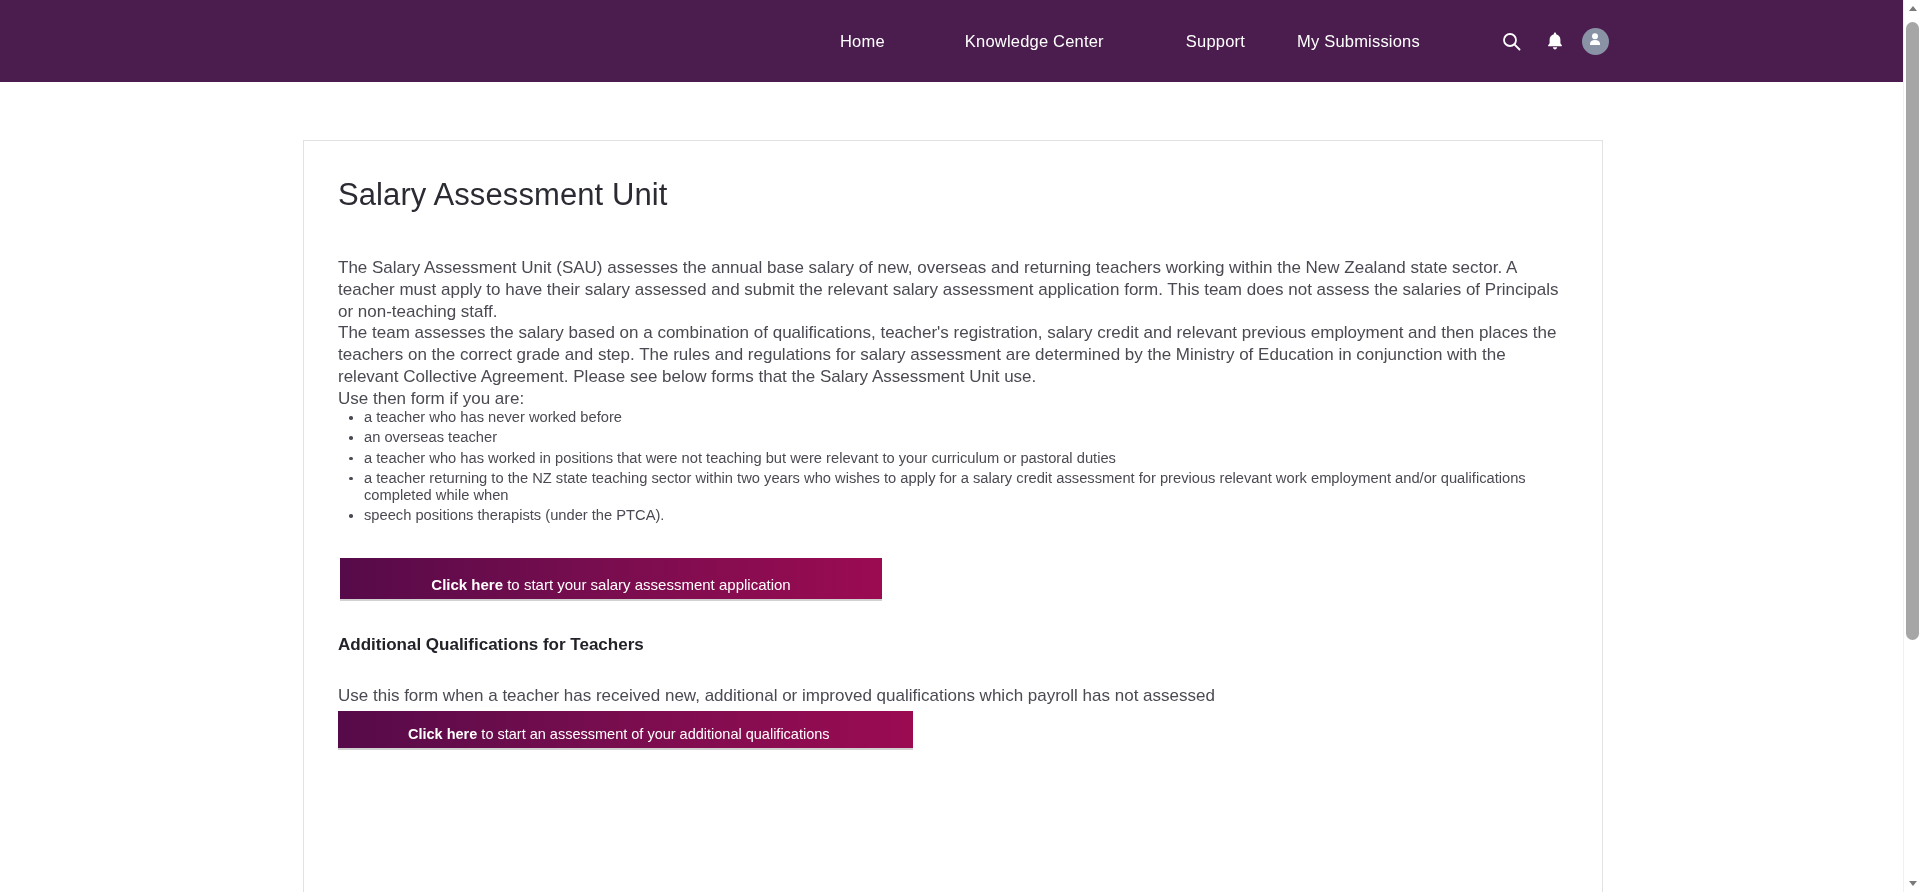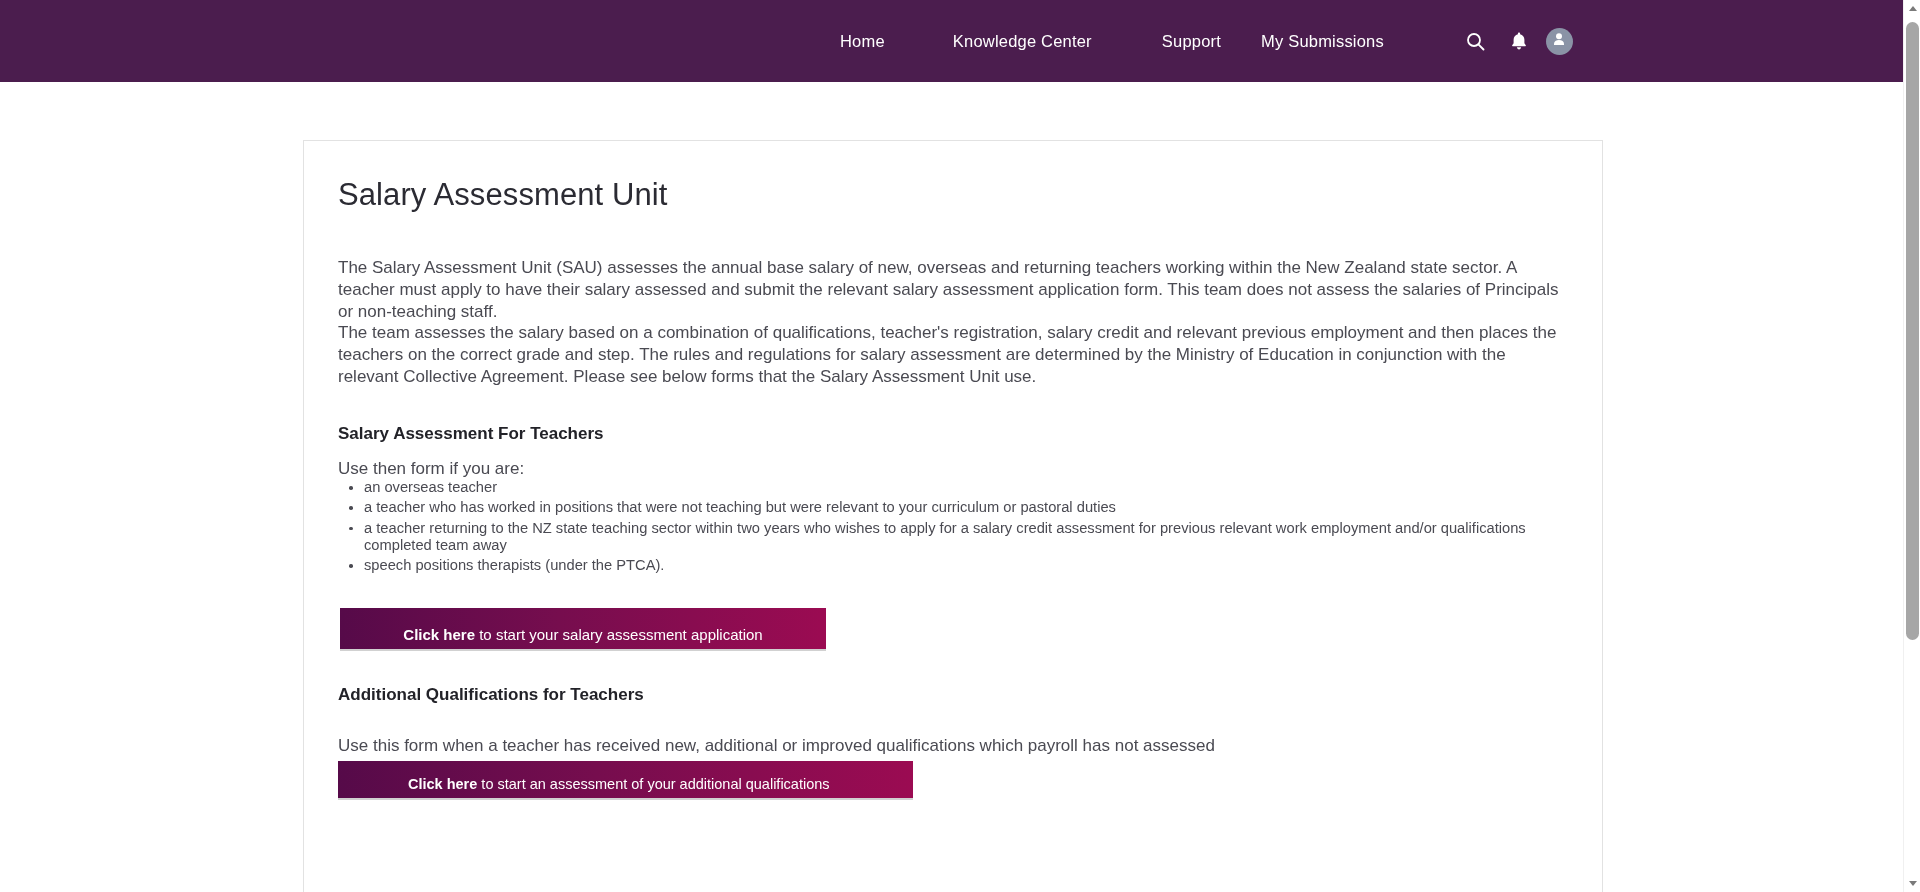--- a/index.html
+++ b/index.html
@@ -26,21 +26,21 @@
     width: 1903px;
     height: 82px;
     background: #4b1d4e;
     display: flex;
     align-items: center;
   }
   .nav-links {
     display: flex;
     align-items: center;
     margin-left: 840px;
-    gap: 4px;
+    gap: 16px;
   }
   .nav-link {
     color: #ffffff;
     font-size: 16.5px;
     letter-spacing: .2px;
     text-decoration: none;
     white-space: nowrap;
     padding: 6px 0;
     cursor: pointer;
   }
@@ -147,21 +147,21 @@
     font-size: 15px;
     cursor: pointer;
     font-family: "Liberation Sans", sans-serif;
     background: linear-gradient(to right, #560a49 0%, #760d4e 45%, #9b0b52 100%);
     box-shadow: 0 2px 0 rgba(0,0,0,.18);
     line-height: 1;
   }
   .cta b { font-weight: bold; }
 
   .cta-salary {
-    width: 486px;
+    width: 542px;
     height: 41px;
     margin: 33px 8px 0 4px;
     padding-top: 13px;
     text-align: center;
   }
   .cta-qual {
     width: 575px;
     height: 37px;
     margin: 4px 0 0 2px;
     padding-top: 11px;
@@ -249,28 +249,28 @@
 
   <div class="card">
 
     <h1 class="page-title">Salary Assessment Unit</h1>
 
     <p class="body-text">The Salary Assessment Unit (SAU) assesses the annual base salary of new, overseas and returning teachers working within the New Zealand state sector. A teacher must apply to have their salary assessed and submit the relevant salary assessment application form. This team does not assess the salaries of Principals or non-teaching staff.</p>
 
 
     <p class="body-text">The team assesses the salary based on a combination of qualifications, teacher's registration, salary credit and relevant previous employment and then places the teachers on the correct grade and step. The rules and regulations for salary assessment are determined by the Ministry of Education in conjunction with the relevant Collective Agreement. Please see below forms that the Salary Assessment Unit use.</p>
 
-    <h3 class="sub-title">Salary Assessment For Teachers</h3>
 
     <p class="body-text">Use then form if you are:</p>
 
     <ul class="bullets">
+      <li>a teacher who has never worked before</li>
       <li>an overseas teacher</li>
       <li>a teacher who has worked in positions that were not teaching but were relevant to your curriculum or pastoral duties</li>
-      <li>a teacher returning to the NZ state teaching sector within two years who wishes to apply for a salary credit assessment for previous relevant work employment and/or qualifications completed team away</li>
+      <li>a teacher returning to the NZ state teaching sector within two years who wishes to apply for a salary credit assessment for previous relevant work employment and/or qualifications completed while when</li>
       <li>speech positions therapists (under the PTCA).</li>
     </ul>
 
     <button class="cta cta-salary">
       <b>Click here</b><span> to start your salary assessment application</span>
     </button>
 
     <h3 class="sub-title" style="">Additional Qualifications for Teachers</h3>
 
     <div class="spacer-16"></div>

